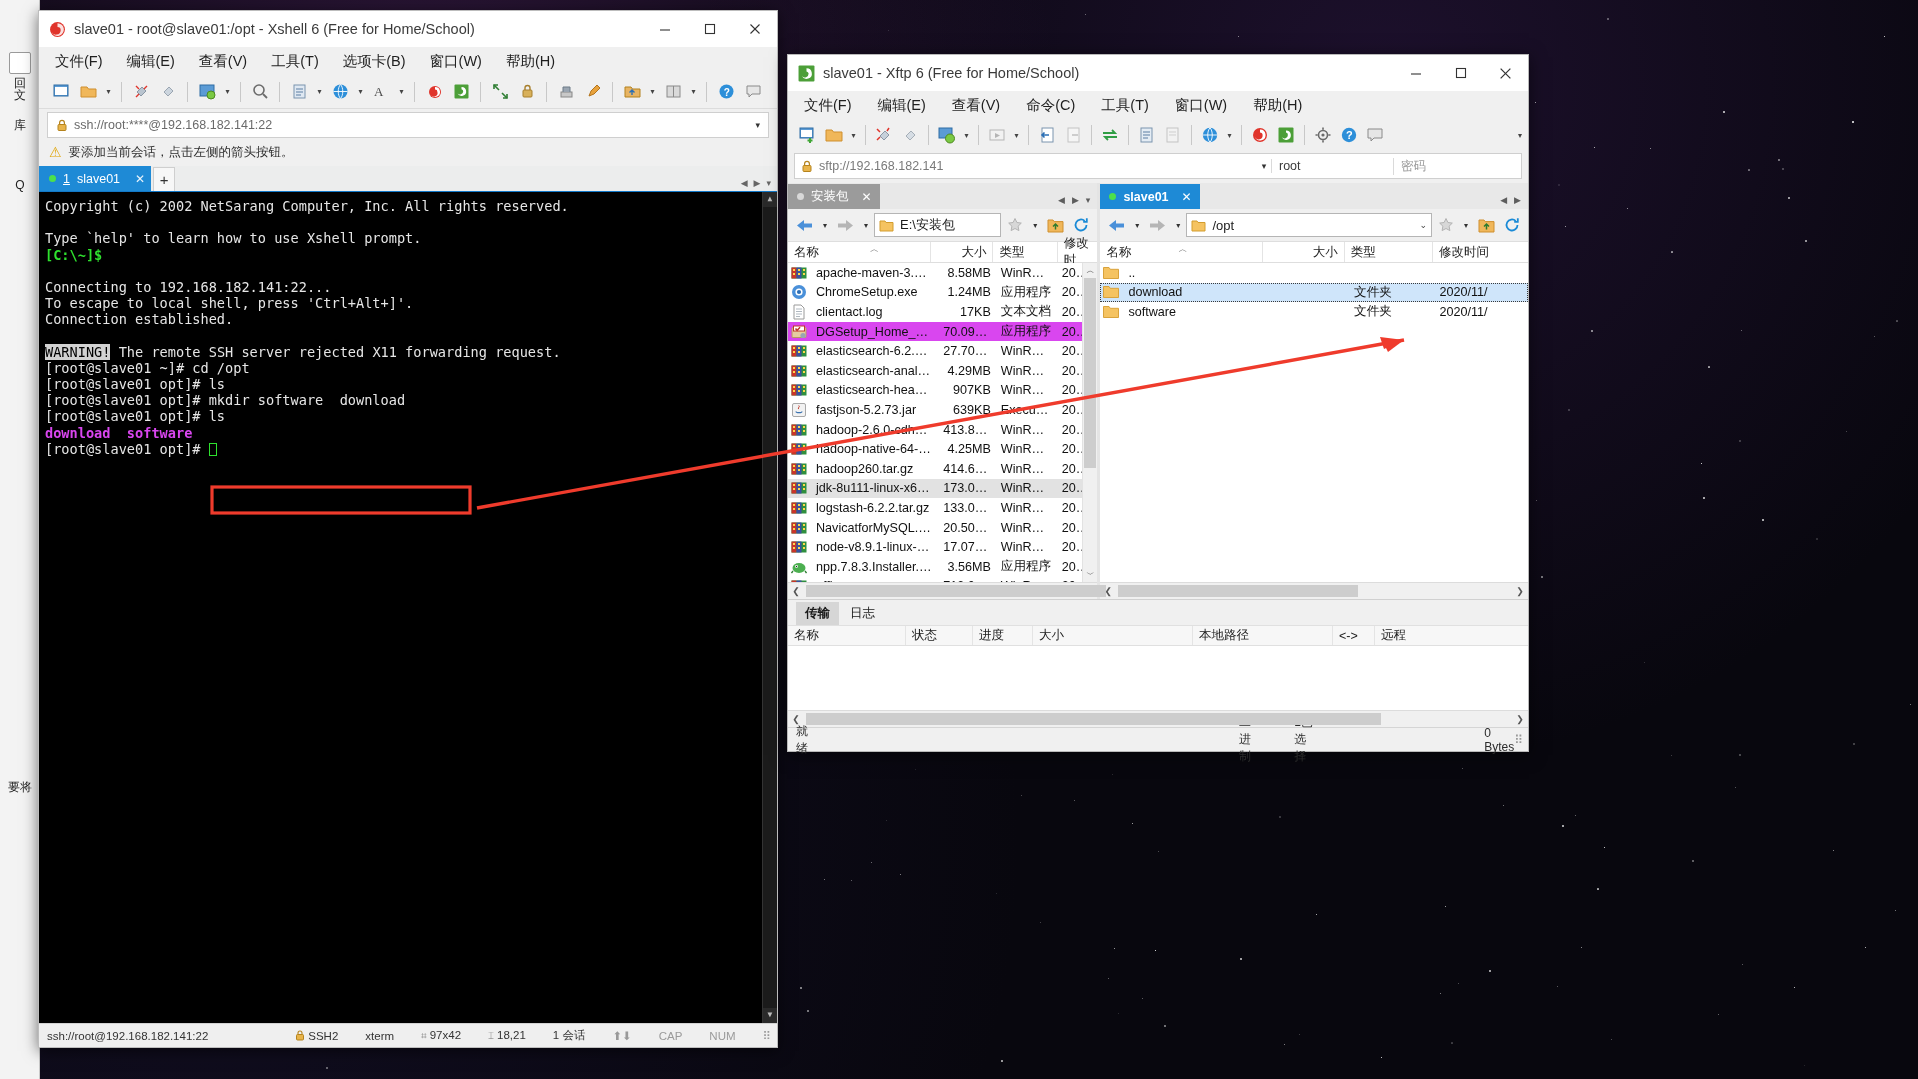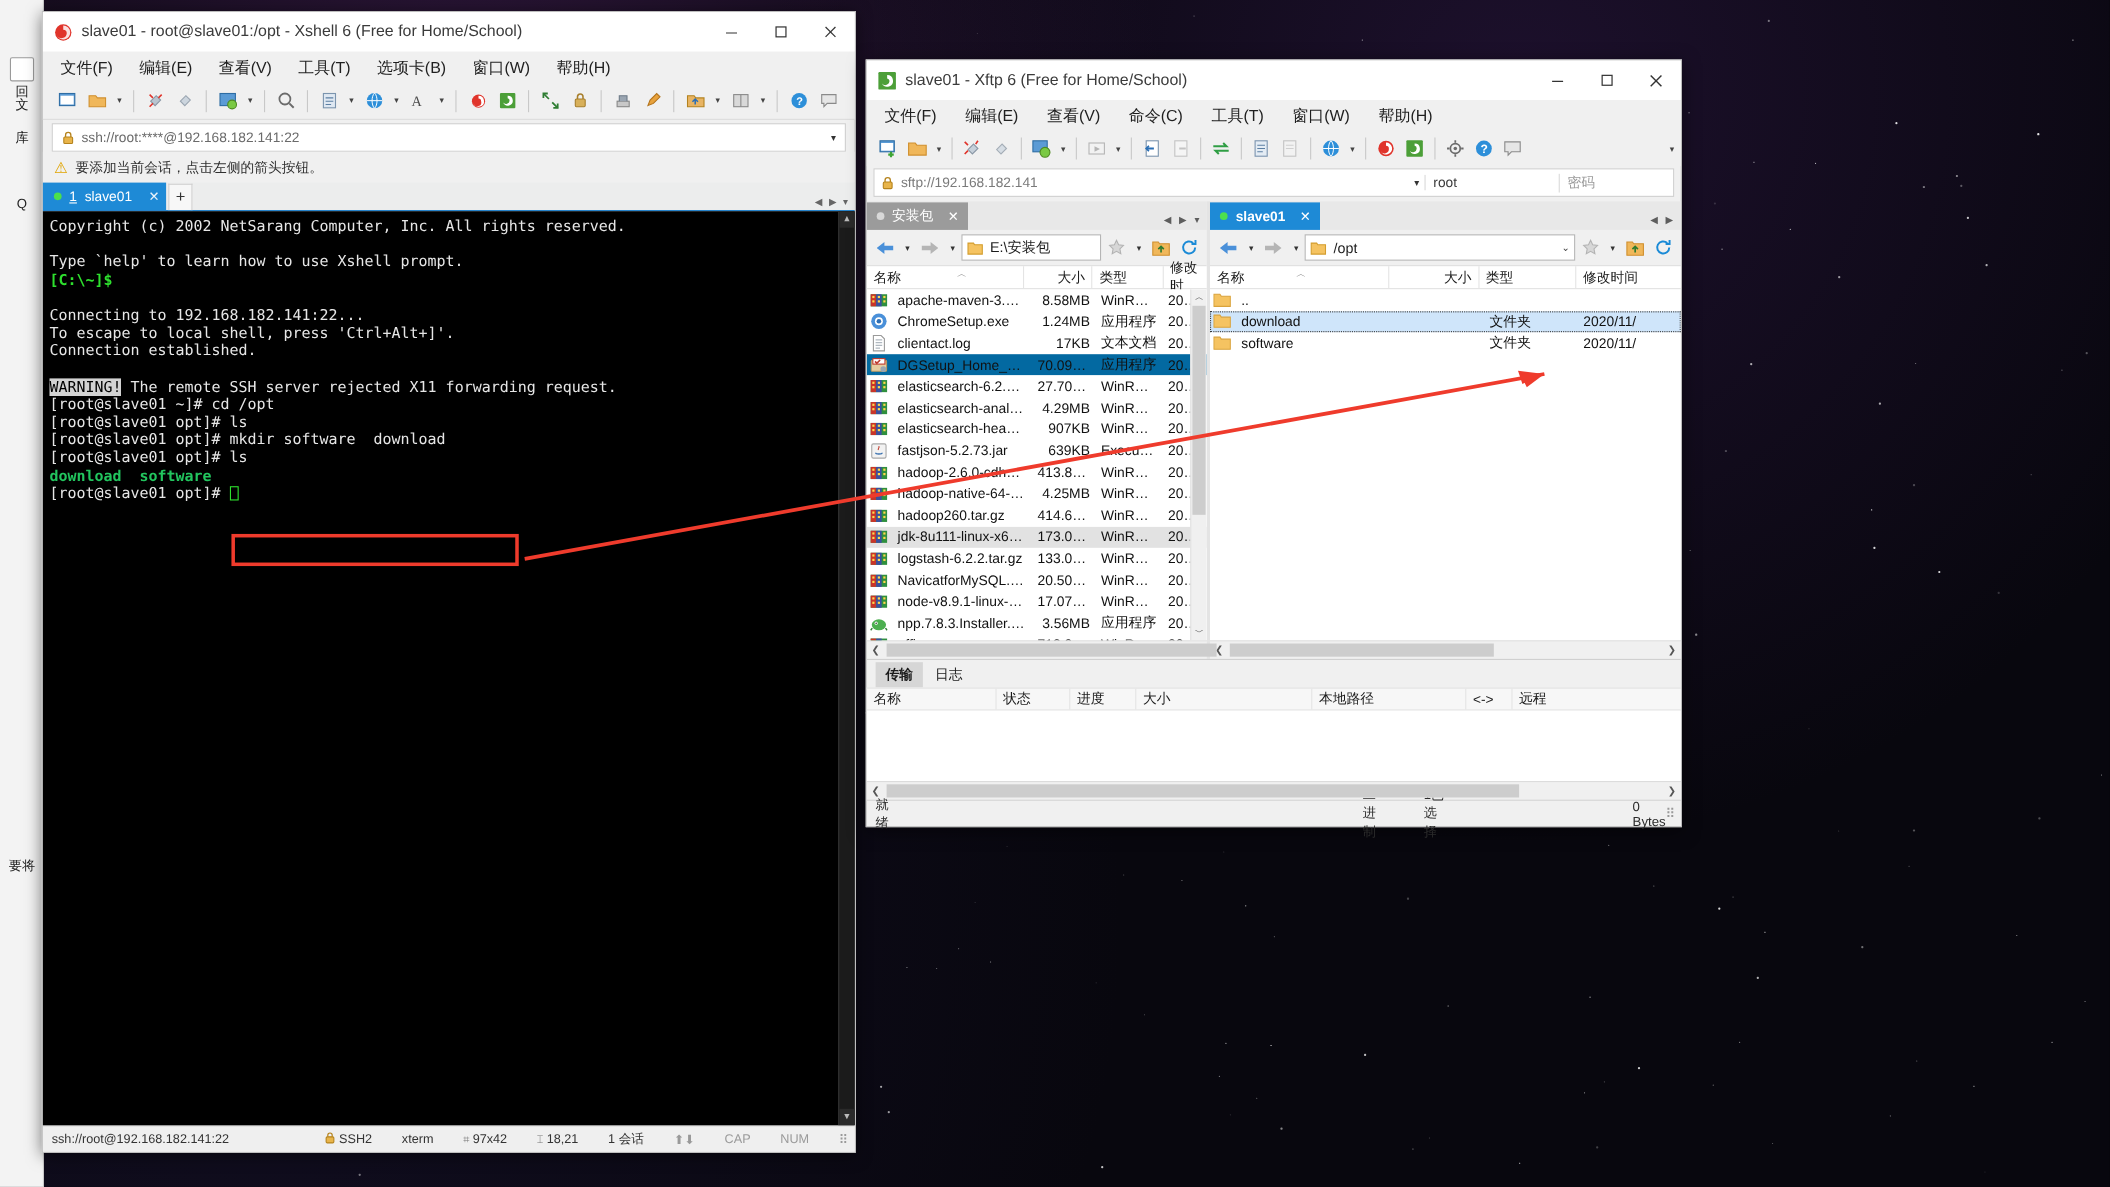--- a/index.html
+++ b/index.html
@@ -97,21 +97,21 @@
   .tabnav{ margin-left:auto; display:flex; align-items:center; gap:6px; padding:0 6px 3px 0; font-size:9px; color:#666;}
 
   #term{
     flex:1 1 auto; background:#000; position:relative; overflow:hidden;
     font-family:"DejaVu Sans Mono","Liberation Mono",monospace;
     font-size:13.6px; line-height:16.2px; color:#e6e6e6;
     padding:6px 0 0 6px;
   }
   #term .ln{ white-space:pre; height:16.2px; }
   .c-green{ color:#2ee02e; font-weight:bold; }
-  .c-blue{ color:#22c55e; font-weight:bold; }
+  .c-blue{ color:#d946ef; font-weight:bold; }
   .c-inv{ background:#d2d2d2; color:#000; }
   .cursorblk{ display:inline-block; width:8px; height:13px; border:1.5px solid #2ee02e; vertical-align:-2px;}
   #termscroll{
     position:absolute; right:0; top:0; width:15px; height:100%;
     background:#1b1b1b; border-left:1px solid #333;
   }
   #termscroll .sarrow{ height:15px; background:#2a2a2a; color:#bbb; font-size:8px;
                        display:flex;align-items:center;justify-content:center;}
   #termscroll .sarrow.bot{ position:absolute; bottom:0; left:0; right:0; }
 
@@ -140,21 +140,21 @@
     height:32px; background:#f0f0f0; display:flex; align-items:center;
     padding-left:8px; gap:2px; flex:0 0 auto;
   }
   .faddr{
     height:26px; margin:2px 6px 4px 6px; background:#fff; border:1px solid #cfcfcf;
     display:flex; align-items:center; font-size:12.5px; color:#7a7a7a; flex:0 0 auto;
   }
   .faddr .seg1{ flex:1 1 auto; display:flex; align-items:center; padding-left:6px;}
   .faddr .segdd{ width:14px; text-align:center; font-size:9px; color:#333; }
   .faddr .seg2{ width:122px; border-left:1px solid #dadada; padding-left:7px; color:#3a3a3a;}
-  .faddr .seg3{ width:104px; border-left:1px solid #dadada; padding-left:7px; color:#9a9a9a;}
+  .faddr .seg3{ width:128px; border-left:1px solid #dadada; padding-left:7px; color:#9a9a9a;}
 
   .panes{ flex:1 1 auto; display:flex; min-height:0; }
   .pane{ display:flex; flex-direction:column; min-width:0; }
   .pane.left{ width:364px; border-right:3px solid #e4e4e4; }
   .pane.right{ flex:1 1 auto; }
   .ptabs{ height:26px; background:#e8e8e8; display:flex; align-items:flex-end; position:relative; flex:0 0 auto;}
   .ptab{ height:25px; display:flex; align-items:center; padding:0 8px 0 9px; font-size:12.5px; gap:7px; }
   .ptab.inactive{ background:#9b9b9b; color:#fff; }
   .ptab.active{ background:#1e8ad6; color:#fff; font-weight:bold; }
   .ptab .dot{ width:7px;height:7px;border-radius:50%; }
@@ -181,21 +181,21 @@
     display:flex; align-items:center; font-size:12.5px; color:#1b1b1b; flex:0 0 auto; position:relative;
   }
   .lhdr .hc{ padding:0 6px; border-right:1px solid #e4e4e4; height:100%; display:flex; align-items:center;}
   .lhdr .hc.num{ justify-content:flex-end; }
   .lhdr .sortmark{ position:absolute; font-size:9px; color:#777; top:1px; }
 
   .listbody{ flex:1 1 auto; background:#fff; overflow:hidden; position:relative; }
   .row{
     height:19.6px; display:flex; align-items:center; font-size:12.6px; color:#111;
   }
-  .row.sel{ background:#0369a1; }
+  .row.sel{ background:#d946ef; }
   .row.sel2{ background:#e2e2e2; }
   .row.focus{ background:#cfe5fa; outline:1px dotted #3a3a3a; outline-offset:-1px; }
   .cell{ padding:0 5px; overflow:hidden; white-space:nowrap; text-overflow:ellipsis; }
   .cell.num{ text-align:right; }
   .fico{ width:16px;height:16px;margin:0 4px 0 3px;flex:0 0 auto; }
 
   .hscroll{
     height:17px; background:#f0f0f0; border-top:1px solid #dcdcdc;
     display:flex; align-items:center; flex:0 0 auto;
   }

